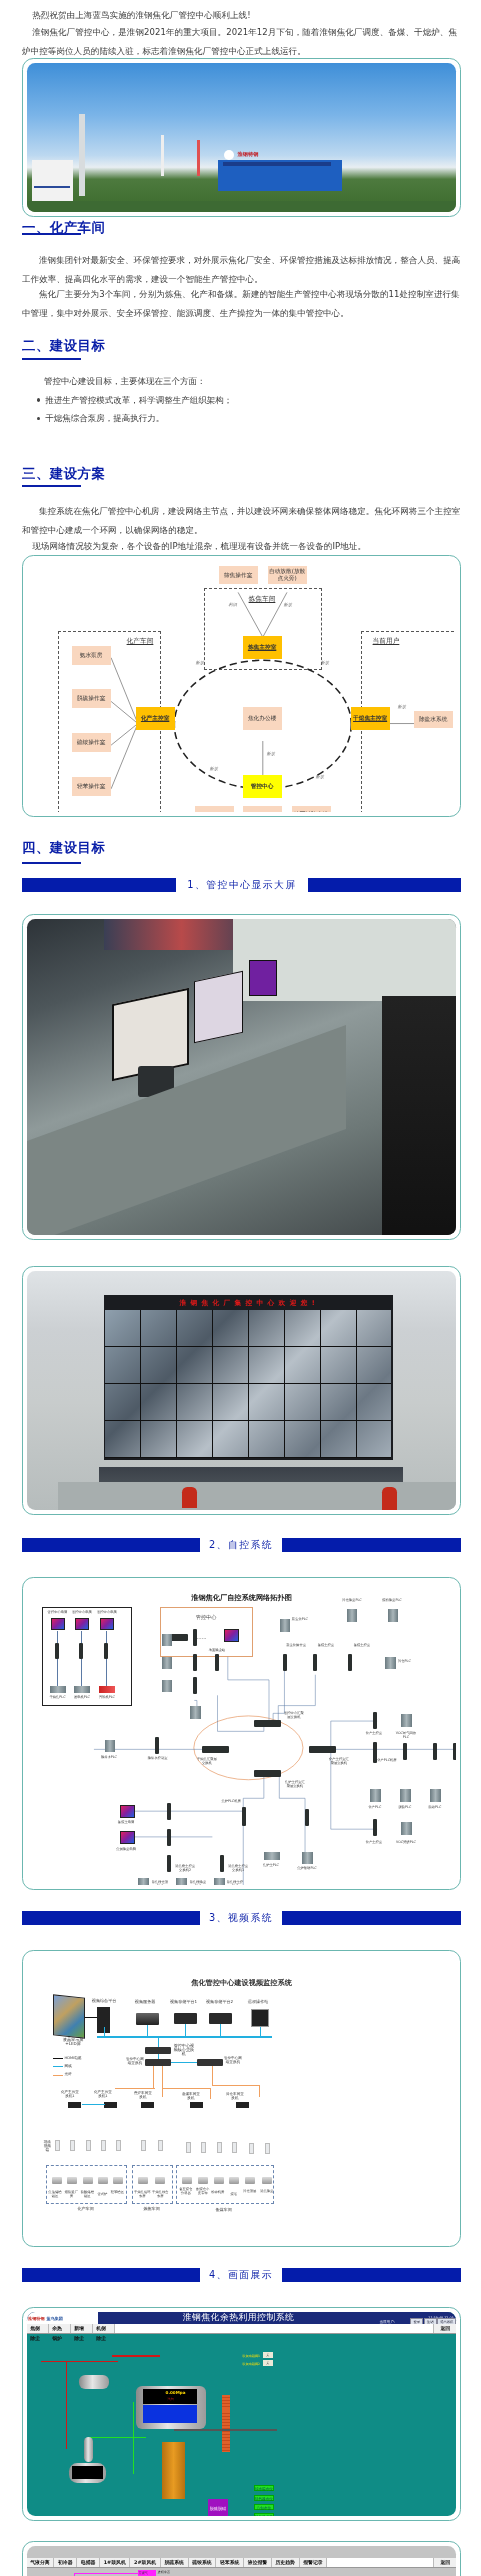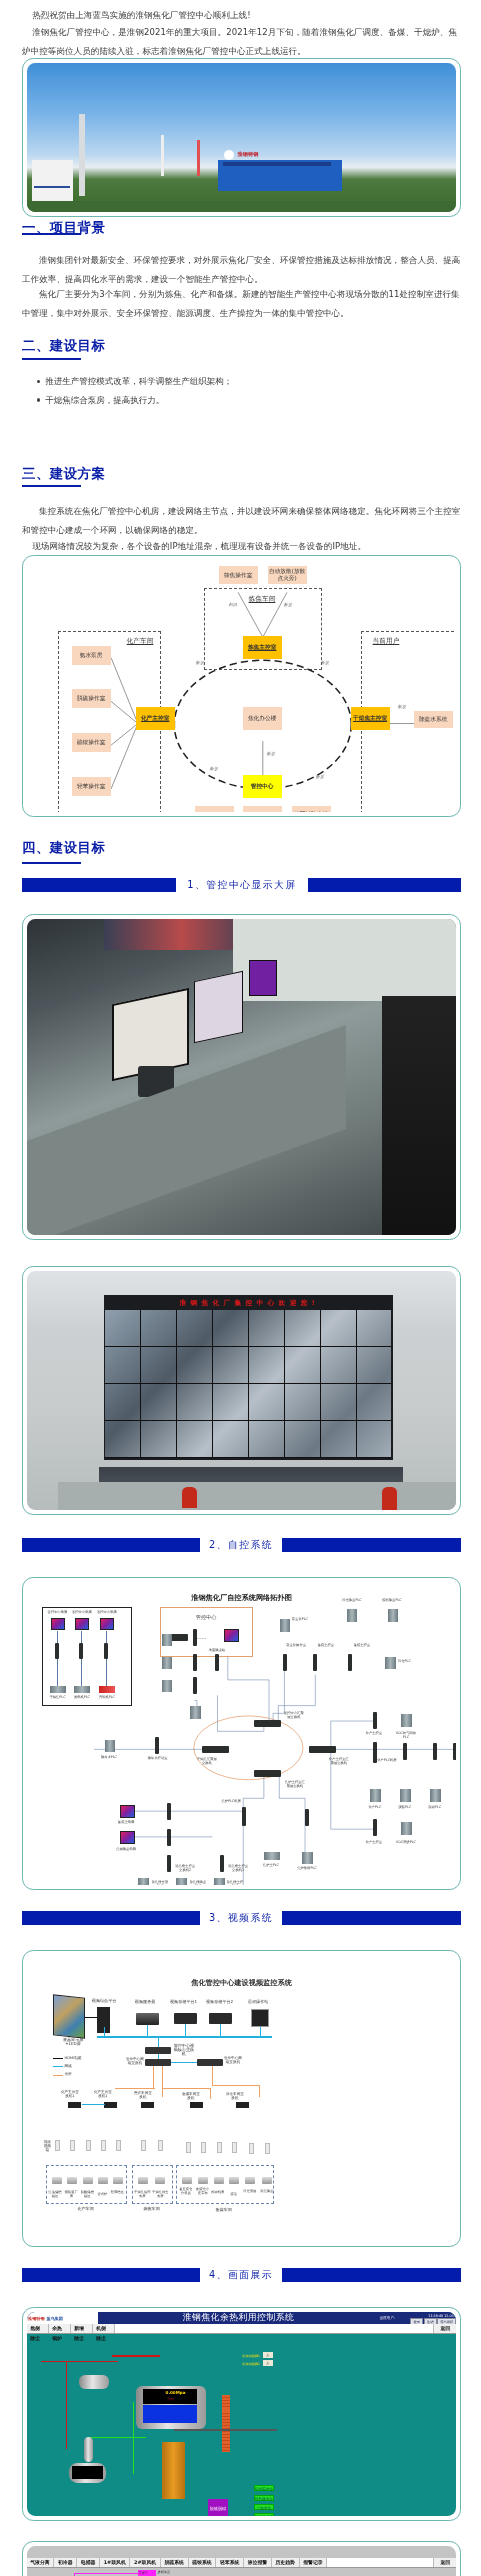--- a/index.html
+++ b/index.html
@@ -112,21 +112,21 @@
   }
   .dbox.main { background: #ffc000; font-weight: bold; text-decoration: underline; }
   .dbox.center { background: #ffff00; font-weight: bold; }
   .dashed { position: absolute; border: 0.8px dashed #555; }
   .dlabel { position: absolute; font-size: 6.7px; color: #333; text-decoration: underline; }
   .tiny { position: absolute; font-size: 4.1px; color: #666; font-style: italic; }
   
   .hmi-header {
     position: absolute; left: 0; top: 0; right: 0; height: 12px;
     background: #1a2a7a;
-    display: flex; align-items: center;
+    display: flex; align-items: flex-end;
   }
   .hmi-logos {
     width: 71px; height: 12px; background: #fff;
     display: flex; align-items: center; font-size: 4.1px; color: #c0201a; font-weight: bold;
     padding-left: 1.5px; gap: 2.1px;
   }
   .hmi-logos .logo2 { color: #1a4a9a; }
   .hmi-title { flex: 1; text-align: center; color: #fff; font-size: 8.8px; letter-spacing: 0.5px; }
   .hmi-user { color: #fff; font-size: 3.6px; width: 46px; }
   .hmi-time { width: 31px; color: #fff; font-size: 3.3px; text-align: right; padding-right: 1.5px; }
@@ -172,28 +172,29 @@
     <div class="bldg" style="left:191px; bottom:20.6px; width:124px; height:31px; background:#1e5fc0;"></div>
     <div class="bldg" style="left:196px; bottom:46px; width:108px; height:4.1px; background:#1a3c8a;"></div>
     <div class="bldg" style="left:197px; top:87px; width:10.3px; height:10.3px; background:#fff; border-radius:50%;"></div>
     <div class="bldg" style="left:211px; top:88px; font-size:5.2px; color:#c2181e; font-weight:bold;">淮钢特钢</div>
     <div class="bldg" style="left:134px; bottom:36px; width:3.1px; height:41px; background:#eee;"></div>
     <div class="bldg" style="left:170px; bottom:36px; width:3.1px; height:36px; background:#e05050;"></div>
     <div class="bldg" style="left:0; bottom:0; width:100%; height:11.3px; background:#3d6a33;"></div>
   </div>
 </div>
 
-<div class="h1" style="top:219px;">一、项目背景</div>
+<div class="h1" style="top:219px;">一、化产车间</div>
 <div class="h1-underline" style="top:233px;"></div>
 <div class="para" style="top:251px;">淮钢集团针对最新安全、环保管控要求，对外展示焦化厂安全、环保管控措施及达标排放情况，整合人员、提高工作效率、提高四化水平的需求，建设一个智能生产管控中心。</div>
 <div class="para" style="top:285px;">焦化厂主要分为3个车间，分别为炼焦、化产和备煤。新建的智能生产管控中心将现场分散的11处控制室进行集中管理，集中对外展示、安全环保管控、能源调度、生产操控为一体的集中管控中心。</div>
 
 <div class="h1" style="top:337px;">二、建设目标</div>
 <div class="h1-underline" style="top:358px;"></div>
 <div class="goals" style="top:372px;">
+  <div class="lead">管控中心建设目标，主要体现在三个方面：</div>
   <ul>
     <li>推进生产管控模式改革，科学调整生产组织架构；</li>
     <li>干熄焦综合泵房，提高执行力。</li>
   </ul>
 </div>
 
 <div class="h1" style="top:465px;">三、建设方案</div>
 <div class="h1-underline" style="top:485px;"></div>
 <div class="para" style="top:502px;">集控系统在焦化厂管控中心机房，建设网络主节点，并以建设环网来确保整体网络稳定。焦化环网将三个主控室和管控中心建成一个环网，以确保网络的稳定。</div>
 <div class="para" style="top:537px; text-indent:1.2em;">现场网络情况较为复杂，各个设备的IP地址混杂，梳理现有设备并统一各设备的IP地址。</div>

